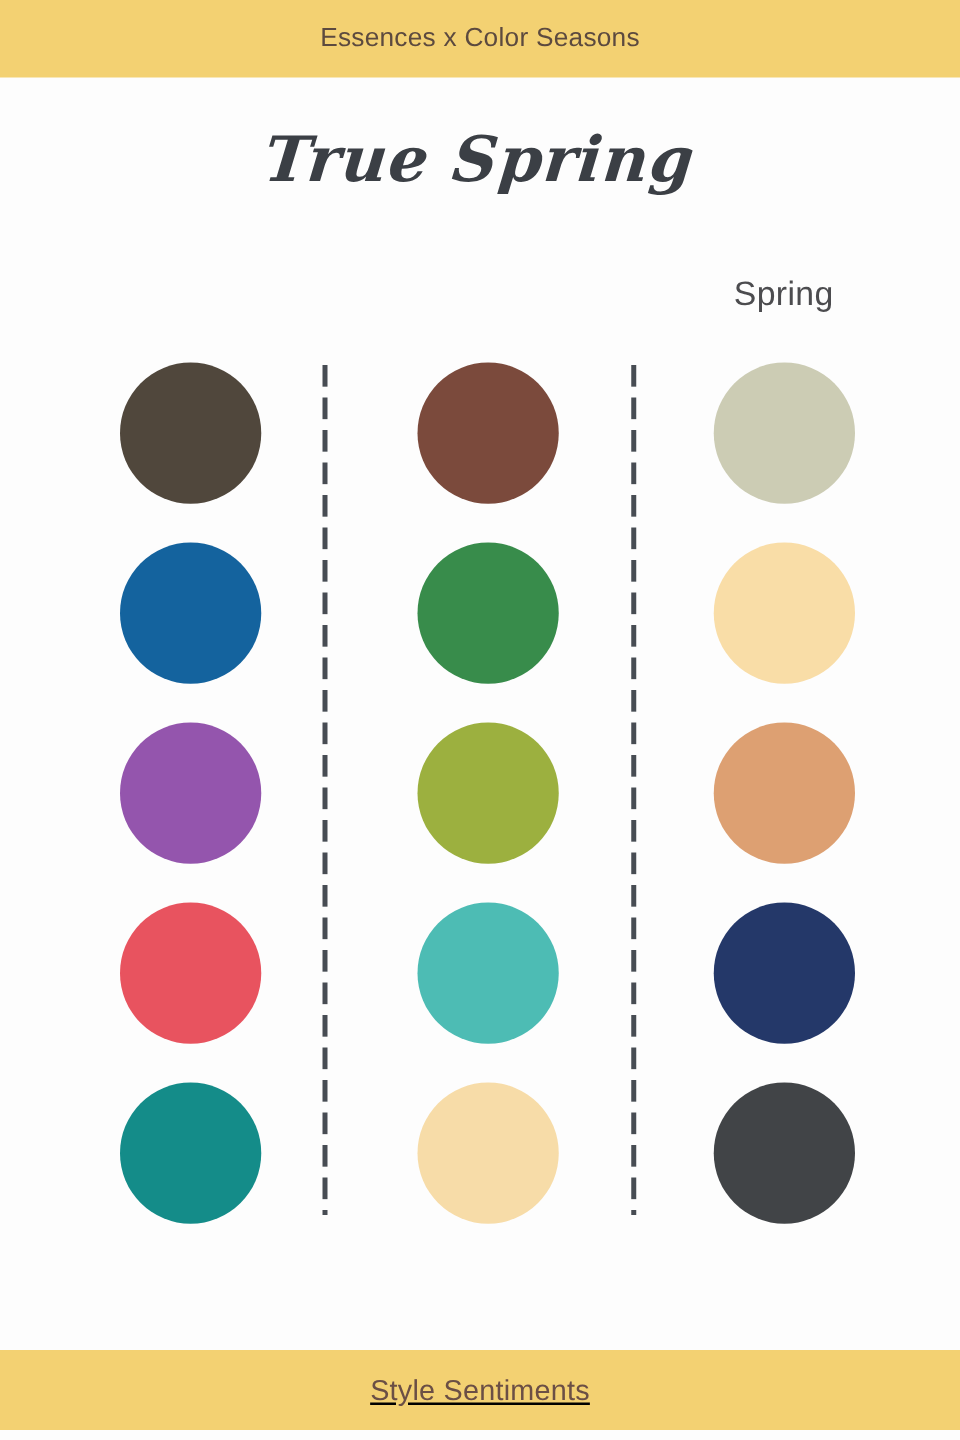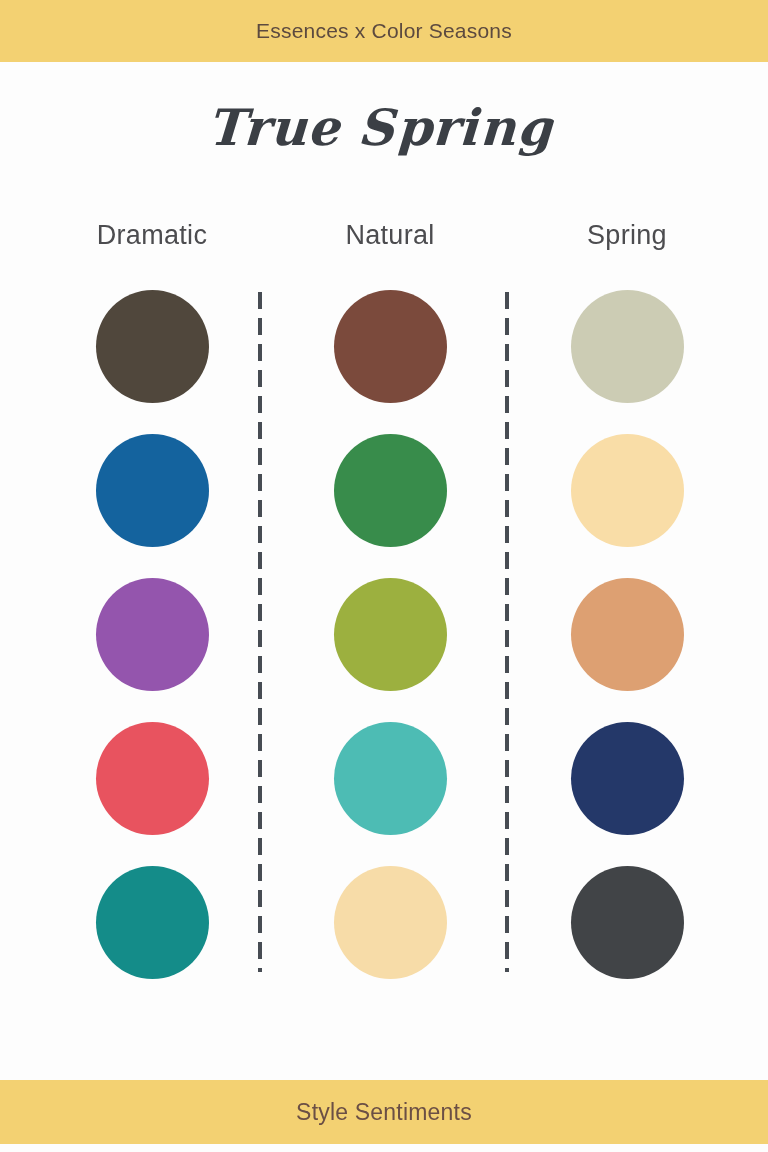--- a/index.html
+++ b/index.html
@@ -25,20 +25,21 @@
     align-items: center;
     justify-content: center;
   }
   .band-top {
     top: 0;
     height: 62px;
   }
   .band-bottom {
     top: 1080px;
     height: 64px;
+    text-decoration: underline;
   }
   .band-top-text {
     font-size: 21px;
     font-weight: 400;
     color: #5c4a3f;
     letter-spacing: 0.2px;
   }
   .band-bottom-text {
     font-size: 23px;
     font-weight: 400;
@@ -130,22 +131,20 @@
 </head>
 <body style="background: rgb(253, 253, 253);">
 
 <div class="band band-top" style="background: rgb(243, 209, 114);">
   <div class="band-top-text" style="color: rgb(92, 74, 63);">Essences x Color Seasons</div>
 </div>
 
 <div class="season-title" style="color: rgb(59, 63, 69);">True Spring</div>
 
 <div class="col-headers">
-  <div class="col-header c0">Dramatic</div>
-  <div class="col-header c1">Natural</div>
   <div class="col-header c2">Spring</div>
 </div>
 
 <div class="swatch-grid">
 
   <div class="swatch-col c0">
     <div class="swatch" style="background: rgb(80, 71, 60);"></div>
     <div class="swatch" style="background: rgb(20, 99, 158);"></div>
     <div class="swatch" style="background: rgb(148, 85, 173);"></div>
     <div class="swatch" style="background: rgb(232, 83, 95);"></div>

